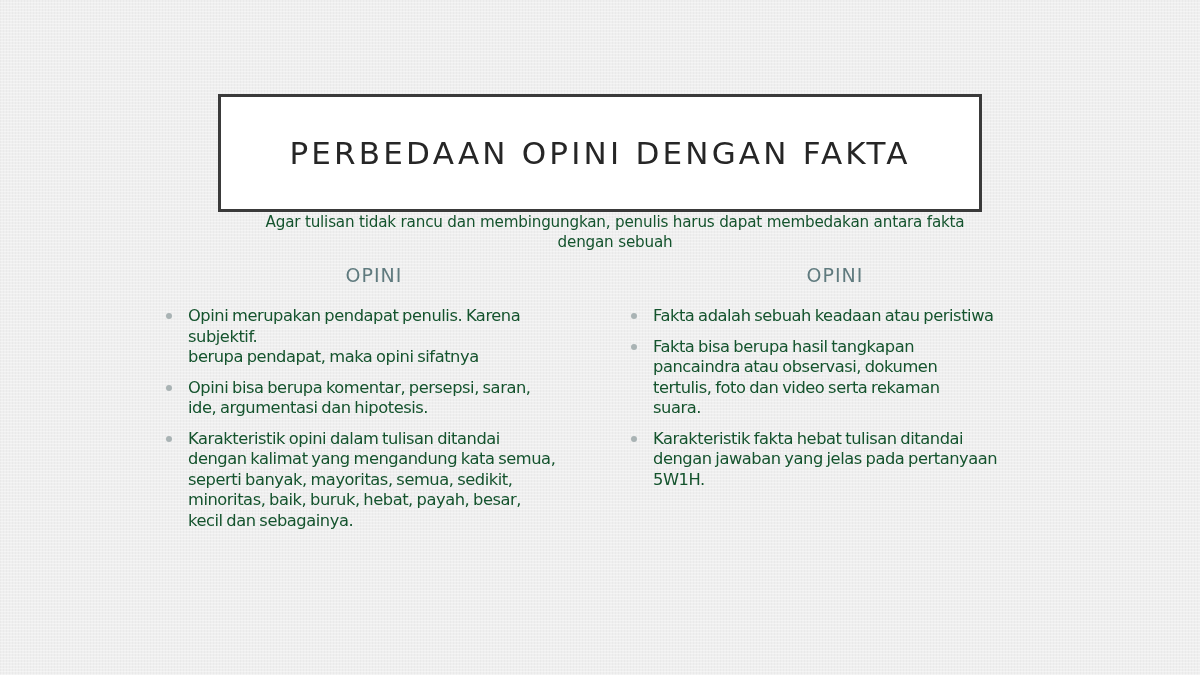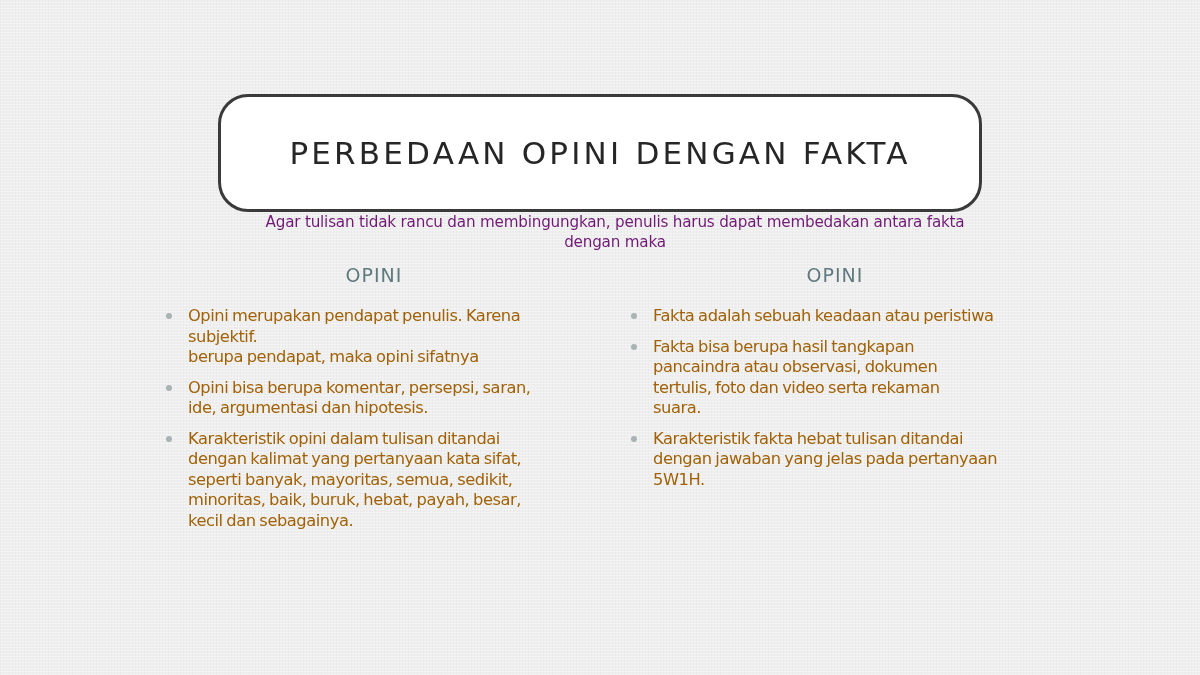--- a/index.html
+++ b/index.html
@@ -1,15 +1,15 @@
 <!DOCTYPE html>
 <html><head>
   <meta charset="utf-8">
   <style>
-    * { box-sizing: border-box; margin: 0; padding: 0; border-radius: 30px; }
+    * { box-sizing: border-box; margin: 0; padding: 0; }
     html, body { width: 1200px; height: 675px; overflow: hidden; }
     body {
       position: relative;
       background-color: #efefef;
       background-image:
         repeating-linear-gradient(0deg, rgba(255,255,255,0.35) 0px, rgba(255,255,255,0.35) 1px, transparent 1px, transparent 3px),
         repeating-linear-gradient(90deg, rgba(0,0,0,0.025) 0px, rgba(0,0,0,0.025) 1px, transparent 1px, transparent 3px);
       font-family: "DejaVu Sans", "Liberation Sans", sans-serif;
       color: #262626;
     }
@@ -33,21 +33,21 @@
     }
 
     .subtitle {
       position: absolute;
       left: 230px; top: 212px;
       width: 770px;
       text-align: center;
       font-family: "DejaVu Sans", sans-serif;
       font-size: 15.2px;
       line-height: 20px;
-      color: #701a75;
+      color: #14532d;
       letter-spacing: -0.2px;
     }
     .subtitle span { display: block; }
 
     .column {
       position: absolute;
       top: 258px;
       width: 420px;
     }
     .col-left { left: 160px; }
@@ -65,21 +65,21 @@
     }
     .col-right .col-heading { padding-left: 0; }
 
     .bullets { list-style: none; margin-top: 14px; }
     .bullet-item {
       position: relative;
       padding-left: 28px;
       font-family: "DejaVu Sans", sans-serif;
       font-size: 16.3px;
       line-height: 20.5px;
-      color: #a16207;
+      color: #14532d;
       letter-spacing: -0.45px;
       word-spacing: -1px;
       margin-bottom: 10px;
     }
     .bullet-dot {
       position: absolute;
       left: 6px; top: 7px;
       width: 6px; height: 6px;
       border-radius: 50%;
       background: #a9b3b4;
@@ -91,21 +91,21 @@
 <body>
 
 <div class="slide">
 
   <div class="title-box">
     <div class="title-text">PERBEDAAN OPINI DENGAN FAKTA</div>
   </div>
 
   <div class="subtitle">
     <span>Agar tulisan tidak rancu dan membingungkan, penulis harus dapat membedakan antara fakta</span>
-    <span>dengan maka</span>
+    <span>dengan sebuah</span>
   </div>
 
   <div class="column col-left">
     <div class="col-heading">OPINI</div>
     <ul class="bullets">
       <li class="bullet-item">
         <span class="bullet-dot"></span>
         <span class="bullet-text">
           <span class="ln">Opini merupakan pendapat penulis. Karena</span>
           <span class="ln">subjektif.</span>
@@ -116,21 +116,21 @@
         <span class="bullet-dot"></span>
         <span class="bullet-text">
           <span class="ln">Opini bisa berupa komentar, persepsi, saran,</span>
           <span class="ln">ide, argumentasi dan hipotesis.</span>
         </span>
       </li>
       <li class="bullet-item">
         <span class="bullet-dot"></span>
         <span class="bullet-text">
           <span class="ln">Karakteristik opini dalam tulisan ditandai</span>
-          <span class="ln">dengan kalimat yang pertanyaan kata sifat,</span>
+          <span class="ln">dengan kalimat yang mengandung kata semua,</span>
           <span class="ln">seperti banyak, mayoritas, semua, sedikit,</span>
           <span class="ln">minoritas, baik, buruk, hebat, payah, besar,</span>
           <span class="ln">kecil dan sebagainya.</span>
         </span>
       </li>
     </ul>
   </div>
 
   <div class="column col-right">
     <div class="col-heading">OPINI</div>

